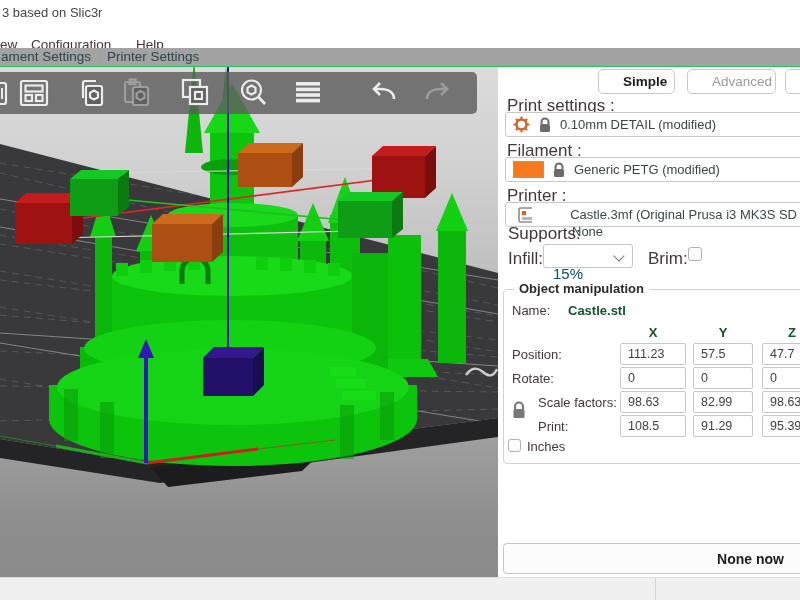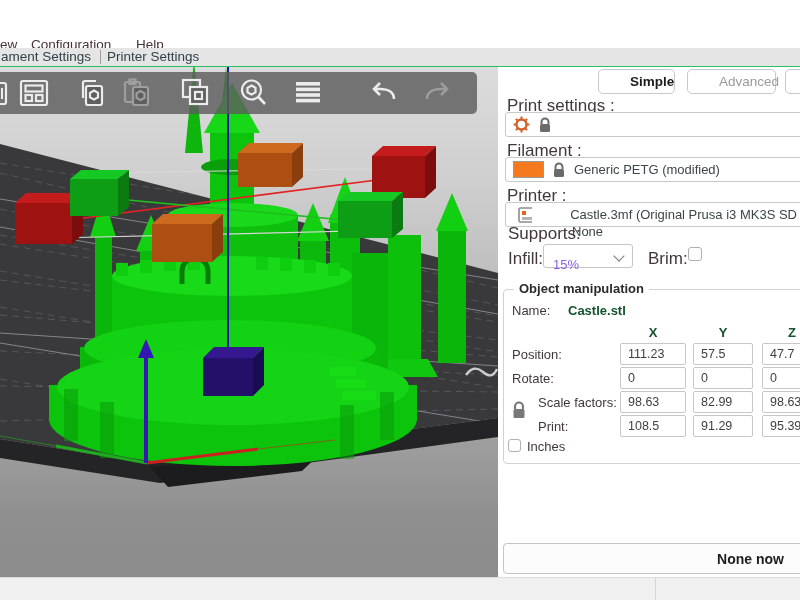--- a/index.html
+++ b/index.html
@@ -4,34 +4,34 @@
 <style>
   html,body{margin:0;padding:0;}
   #app{position:relative;width:800px;height:600px;background:#fff;overflow:hidden;
        font-family:"Liberation Sans",sans-serif;color:#3d3d3d;}
   .abs{position:absolute;}
   
   #titlebar{left:0;top:0;width:800px;height:26px;background:#fff;}
   #titlebar .t{left:2px;top:5px;font-size:13px;color:#4a4444;}
   #menubar{left:0;top:26px;width:800px;height:22px;background:#fff;}
   .menu-item{top:11px;font-size:13.5px;color:#46323a;cursor:default;}
-  #tabbar{left:0;top:48px;width:800px;height:18px;background:#e5e5e5;border-bottom:1px solid #22c55e;}
+  #tabbar{left:0;top:48px;width:800px;height:18px;background:#a3a3a3;border-bottom:1px solid #22c55e;}
   .tab{top:1px;font-size:13.5px;color:#31424a;height:17px;}
   .tabsep{left:100px;top:2px;width:1px;height:14px;background:#9f9f9f;}
   
   #viewport{left:0;top:67px;width:498px;height:510px;
      background:linear-gradient(#dcdcdc 0%,#cfcfcf 22%,#b2b2b2 55%,#8f8f8f 88%,#8b8b8b 100%);}
   #scene{position:absolute;left:0;top:0;}
   #gltoolbar{left:0;top:5px;width:477px;height:42px;background:rgba(93,93,93,.82);
      border-radius:0 5px 5px 0;}
   .ticon{position:absolute;top:4px;width:34px;height:34px;}
   
   #panel{left:498px;top:67px;width:302px;height:510px;background:#fff;overflow:hidden;}
   .modebtn{height:25px;background:#fff;border:1px solid #c9c9c9;border-radius:5px;
-      display:flex;align-items:center;gap:21px;padding:0 10px;box-sizing:border-box;}
+      display:flex;align-items:center;gap:14px;padding:0 10px;box-sizing:border-box;}
   .dot{width:11px;height:11px;border-radius:50%;}
   .modebtn .lbl{font-size:13.5px;}
   .plabel{font-size:17px;color:#42383c;}
   .combo{height:25px;background:#fff;border:1px solid #c9c9c9;border-radius:3px;
       display:flex;align-items:center;gap:8px;padding:0 7px;box-sizing:border-box;}
   .combo .ctext{font-size:13px;color:#3c4648;white-space:nowrap;}
   .swatch{width:29px;height:15px;border:1px solid #9a9a9a;}
   .select{background:#fff;border:1px solid #c6c6c6;border-radius:3px;box-sizing:border-box;}
   .chev{position:absolute;right:9px;top:7px;width:7px;height:7px;border-right:1.6px solid #7a7a7a;
       border-bottom:1.6px solid #7a7a7a;transform:rotate(45deg);}
@@ -46,20 +46,23 @@
       display:flex;align-items:center;justify-content:flex-end;padding-right:30px;
       font-size:14px;font-weight:bold;color:#1d1d1d;box-sizing:border-box;}
   #statusbar{left:0;top:577px;width:800px;height:23px;background:#f0f0f0;border-top:1px solid #dcdcdc;box-sizing:border-box;}
   #statusdiv{left:655px;top:578px;width:1px;height:22px;background:#d5d5d5;}
 </style>
 </head>
 <body>
 
 <div id="app">
 
+  <div class="abs" id="titlebar">
+    <div class="abs t">3 based on Slic3r</div>
+  </div>
 
   <div class="abs" id="menubar">
     <div class="abs menu-item" style="left:0px">ew</div>
     <div class="abs menu-item" style="left:31px">Configuration</div>
     <div class="abs menu-item" style="left:136px">Help</div>
   </div>
 
   <div class="abs" id="tabbar">
     <div class="abs tab" style="left:1px">ament Settings</div>
     <div class="abs tabsep"></div>
@@ -302,20 +305,21 @@
           <line x1="2.9" y1="2.9" x2="5" y2="5"></line>
             <line x1="12" y1="12" x2="14.1" y2="14.1"></line>
           <line x1="12" y1="5" x2="14.1" y2="2.9"></line>
             <line x1="2.9" y1="14.1" x2="5" y2="12"></line>
         </g>
       </svg>
       <svg width="14" height="16">
         <path d="M3.5,7 V5 a3.5,3.5 0 0 1 7,0 V7" fill="none" stroke="#6b6b6b" stroke-width="2"></path>
         <rect x="2" y="7" width="10" height="8" rx="1.5" fill="#6b6b6b"></rect>
       </svg>
+      <span class="ctext">0.10mm DETAIL (modified)</span>
     </div>
 
     <div class="abs plabel" style="left:9px;top:74px">Filament :</div>
     <div class="abs combo" style="left:7px;top:90px;width:300px">
       <span class="swatch" style="background-color: rgb(245, 122, 30);"></span>
       <svg width="14" height="16">
         <path d="M3.5,7 V5 a3.5,3.5 0 0 1 7,0 V7" fill="none" stroke="#6b6b6b" stroke-width="2"></path>
         <rect x="2" y="7" width="10" height="8" rx="1.5" fill="#6b6b6b"></rect>
       </svg>
       <span class="ctext">Generic PETG (modified)</span>
@@ -329,21 +333,21 @@
         <rect x="4" y="10" width="15" height="3" fill="#b5b5b5"></rect>
       </svg>
       <span class="ctext" style="margin-left:30px">Castle.3mf (Original Prusa i3 MK3S SD</span>
     </div>
 
     <div class="abs plabel" style="left:10px;top:157px">Supports:</div>
     <div class="abs ctext" style="left:74px;top:157px;font-size:13px;color:#3c4648">None</div>
 
     <div class="abs plabel" style="left:10px;top:182px">Infill:</div>
     <div class="abs select" style="left:45px;top:177px;width:90px;height:24px">
-      <span style="position:absolute;left:9px;top:12px;font-size:13px;color:#8b5cf6">15%</span>
+      <span style="position:absolute;left:9px;top:20px;font-size:15px;color:#0c4a6e">15%</span>
       <span class="chev"></span>
     </div>
     <div class="abs plabel" style="left:150px;top:182px">Brim:</div>
     <div class="abs checkbox" style="left:190px;top:180px"></div>
 
     <div class="abs" id="groupbox" style="left:5px;top:222px;width:312px;height:173px"></div>
     <div class="abs" id="grouptitle" style="left:16px;top:214px">Object manipulation</div>
 
     <div class="abs rowlabel" style="left:14px;top:236px">Name:</div>
     <div class="abs hdr" style="left:70px;top:236px">Castle.stl</div>

